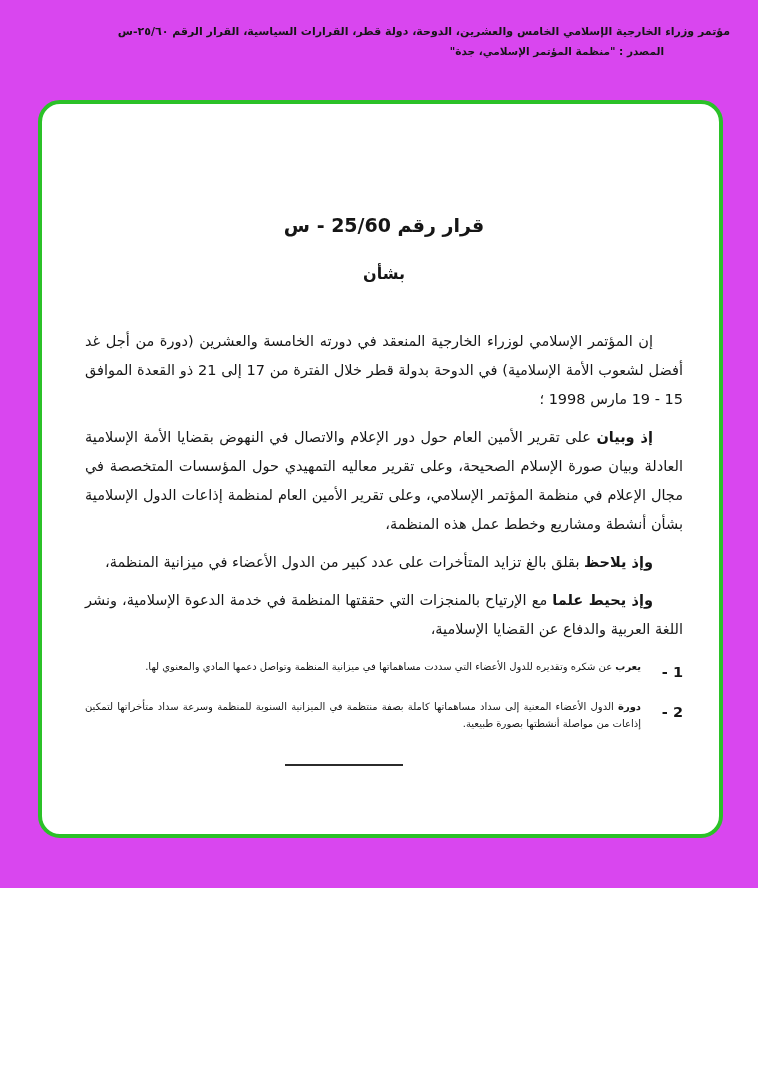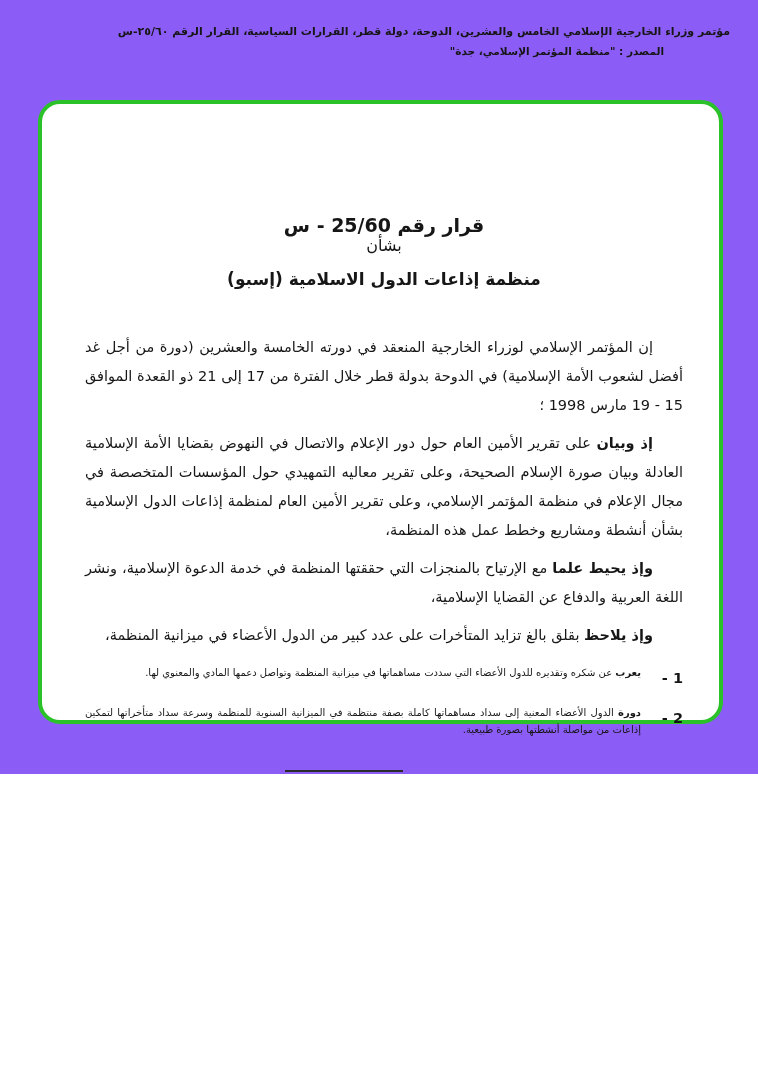--- a/index.html
+++ b/index.html
@@ -1,21 +1,21 @@
 <!DOCTYPE html>
 <html lang="ar"><head>
 <meta charset="utf-8">
 <style>
   * { margin: 0; padding: 0; box-sizing: border-box; }
   html, body { background: #ffffff; }
   .page {
     position: relative;
     width: 758px;
-    height: 774px;
-    background: #8b5cf6;
+    height: 888px;
+    background: #d946ef;
     overflow: hidden;
     direction: rtl;
     font-family: "DejaVu Sans", sans-serif;
     color: #161616;
   }
   
   .doc-source {
     position: absolute;
     top: 25px;
     right: 28px;
@@ -55,22 +55,22 @@
     text-align: center;
     margin-bottom: 44px;
   }
   .title {
     font-size: 19px;
     font-weight: 700;
     margin-top: 12px;
   }
   .subtitle {
     font-size: 16px;
-    font-weight: 400;
-    margin-top: 0;
+    font-weight: 700;
+    margin-top: 28px;
   }
   .subject {
     font-size: 17px;
     font-weight: 700;
     margin-top: 14px;
   }
   .para {
     font-size: 14.5px;
     line-height: 29px;
     text-align: justify;
@@ -111,31 +111,30 @@
     <div class="src-line1">مؤتمر وزراء الخارجية الإسلامي الخامس والعشرين، الدوحة، دولة قطر، القرارات السياسية، القرار الرقم ٢٥/٦٠-س</div>
     <div class="src-line2">المصدر :  "منظمة المؤتمر الإسلامي، جدة"</div>
   </header>
 
   <div class="frame" style="border-color: rgb(43, 193, 40);">
     <div class="content">
 
       <div class="title-block">
         <div class="title">قرار رقم 25/60 - س</div>
         <div class="subtitle">بشأن</div>
-        <div class="subject">منظمة إذاعات الدول الاسلامية (إسبو)</div>
       </div>
 
       <p class="para">إن المؤتمر الإسلامي لوزراء الخارجية المنعقد في دورته الخامسة والعشرين (دورة من أجل غد أفضل لشعوب الأمة الإسلامية) في الدوحة بدولة قطر خلال الفترة من 17 إلى 21 ذو القعدة الموافق 15 - 19 مارس 1998 ؛</p>
 
       <p class="para"><span class="lead">إذ وبيان</span> <span>على تقرير الأمين العام حول دور الإعلام والاتصال في النهوض بقضايا الأمة الإسلامية العادلة وبيان صورة الإسلام الصحيحة، وعلى تقرير معاليه التمهيدي حول المؤسسات المتخصصة في مجال الإعلام في منظمة المؤتمر الإسلامي، وعلى تقرير الأمين العام لمنظمة إذاعات الدول الإسلامية بشأن أنشطة ومشاريع وخطط عمل هذه المنظمة،</span></p>
 
 
+      <p class="para"><span class="lead">وإذ يلاحظ</span> <span>بقلق بالغ تزايد المتأخرات على عدد كبير من الدول الأعضاء في ميزانية المنظمة،</span></p>
+
       <p class="para"><span class="lead">وإذ يحيط علما</span> <span>مع الإرتياح بالمنجزات التي حققتها المنظمة في خدمة الدعوة الإسلامية، ونشر اللغة العربية والدفاع عن القضايا الإسلامية،</span></p>
-
-      <p class="para"><span class="lead">وإذ يلاحظ</span> <span>بقلق بالغ تزايد المتأخرات على عدد كبير من الدول الأعضاء في ميزانية المنظمة،</span></p>
 
       <div class="items-block">
 
         <div class="item">
           <span class="marker">1 -</span>
           <div class="item-body"><span class="lead">يعرب</span> <span>عن شكره وتقديره للدول الأعضاء التي سددت مساهماتها في ميزانية المنظمة وتواصل دعمها المادي والمعنوي لها.</span></div>
         </div>
 
         <div class="item">
           <span class="marker">2 -</span>

